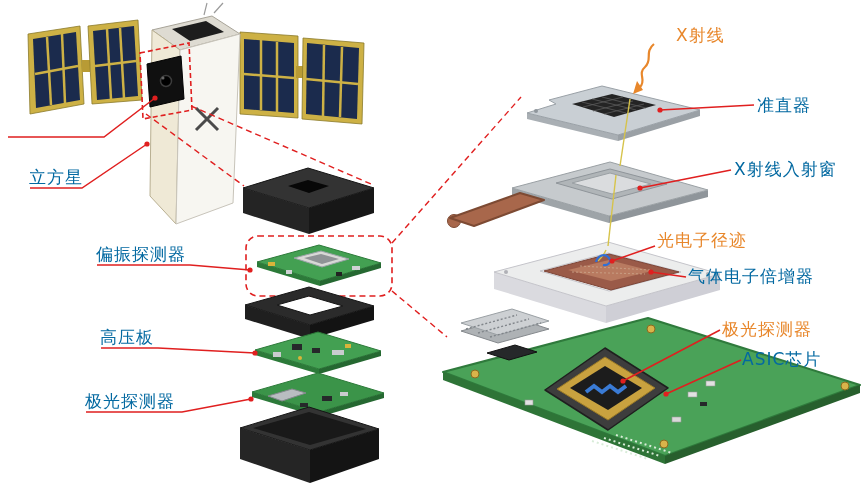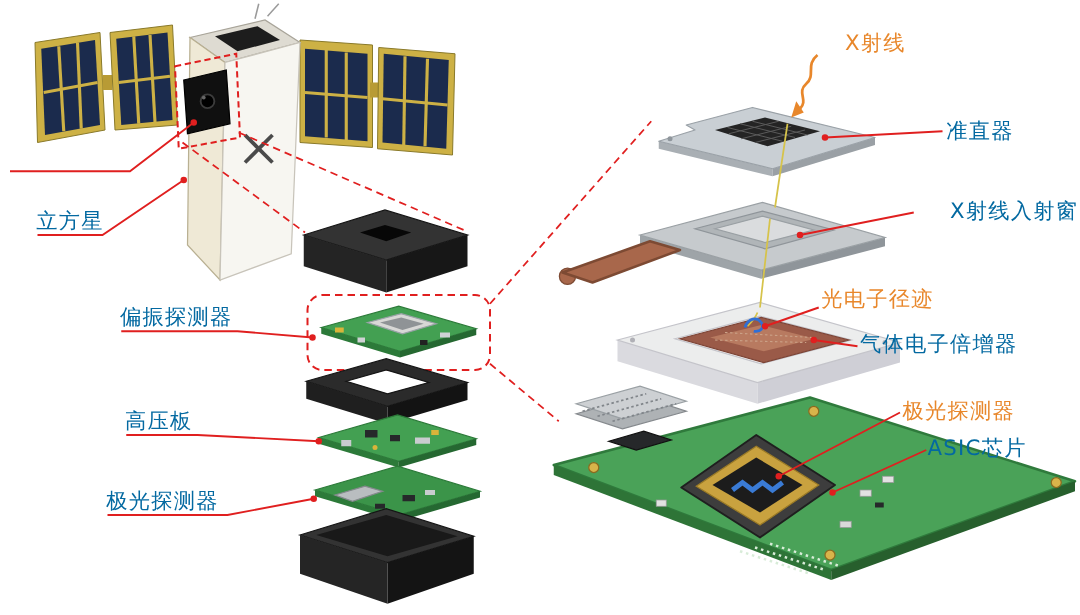--- a/index.html
+++ b/index.html
@@ -246,19 +246,19 @@
   </g>
 </svg>
 
   <div class="lbl" style="left:29px;top:167px">立方星</div>
   <div class="lbl" style="left:96px;top:244px">偏振探测器</div>
   <div class="lbl" style="left:100px;top:327px">高压板</div>
   <div class="lbl" style="left:85px;top:391px">极光探测器</div>
 
   <div class="lbl orange" style="left:676px;top:25px">X射线</div>
   <div class="lbl" style="left:757px;top:95px">准直器</div>
-  <div class="lbl" style="left:760px;top:159px">X射线入射窗</div>
+  <div class="lbl" style="left:734px;top:159px">X射线入射窗</div>
   <div class="lbl" style="left:688px;top:266px">气体电子倍增器</div>
   <div class="lbl orange" style="left:657px;top:230px">光电子径迹</div>
   <div class="lbl orange" style="left:722px;top:319px">极光探测器</div>
   <div class="lbl" style="left:742px;top:349px">ASIC芯片</div>
 
 </div>
 
 </body></html>

